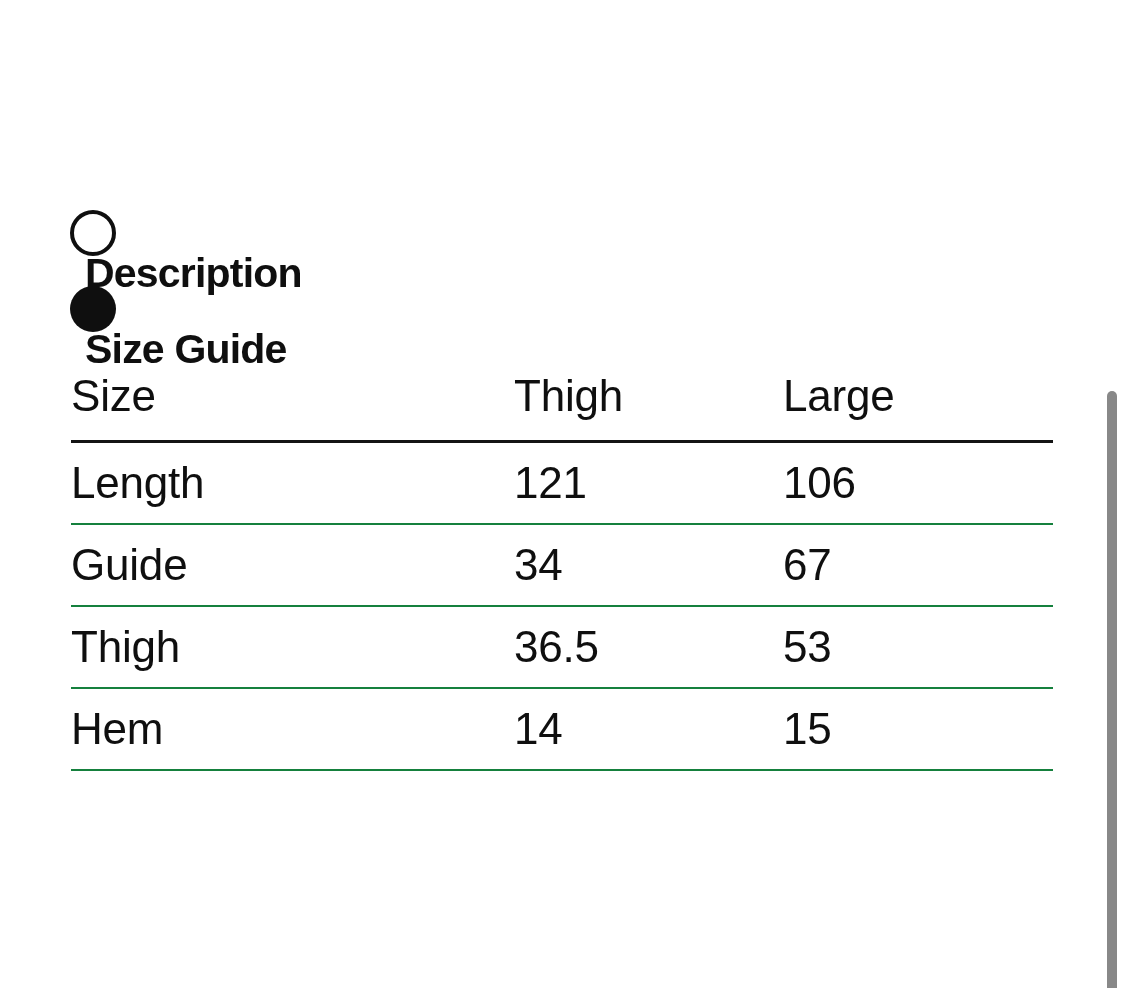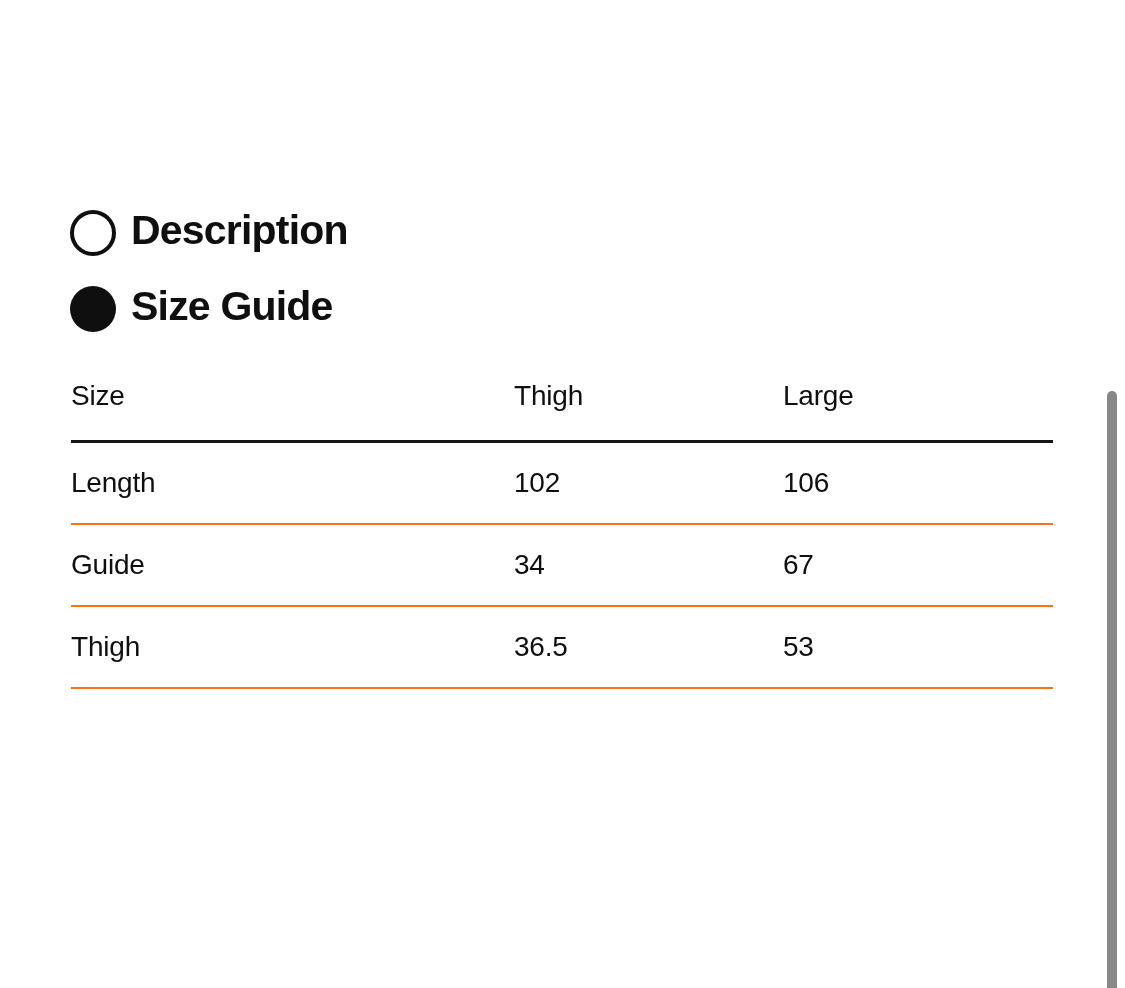--- a/index.html
+++ b/index.html
@@ -18,23 +18,24 @@
   }
 
   
   .tabs {
     position: absolute;
     left: 70px;
     top: 210px;
   }
   .tab {
     display: flex;
-    align-items: center;
+    align-items: flex-start;
     height: 46px;
     cursor: pointer;
+    flex-direction: column;
   }
   .tab + .tab {
     margin-top: 30px;
   }
   .radio {
     width: 46px;
     height: 46px;
     border-radius: 50%;
     box-sizing: border-box;
     flex: 0 0 auto;
@@ -65,37 +66,37 @@
     width: 982px;
     border-collapse: collapse;
     table-layout: fixed;
   }
   .size-table col.c1 { width: 443px; }
   .size-table col.c2 { width: 269px; }
   .size-table th,
   .size-table td {
     padding: 0;
     text-align: left;
-    font-size: 28px;
+    font-size: 44px;
     font-weight: 400;
     letter-spacing: -0.2px;
     color: #0f0f0f;
     white-space: nowrap;
   }
   .size-table thead th {
     height: 62px;
     vertical-align: top;
     padding-top: 6px;
     line-height: 36px;
     border-bottom: 3px solid #141414;
   }
   .size-table tbody td {
     height: 80px;
     vertical-align: middle;
-    border-bottom: 2px solid #f97316;
+    border-bottom: 2px solid #15803d;
   }
 
   
   .scrollbar-thumb {
     position: absolute;
     left: 1107px;
     top: 391px;
     width: 10px;
     height: 700px;
     border-radius: 6px;
@@ -127,31 +128,36 @@
     <thead>
       <tr>
         <th>Size</th>
         <th>Thigh</th>
         <th>Large</th>
       </tr>
     </thead>
     <tbody>
       <tr>
         <td>Length</td>
-        <td>102</td>
+        <td>121</td>
         <td>106</td>
       </tr>
       <tr>
         <td>Guide</td>
         <td>34</td>
         <td>67</td>
       </tr>
       <tr>
         <td>Thigh</td>
         <td>36.5</td>
         <td>53</td>
       </tr>
+      <tr>
+        <td>Hem</td>
+        <td>14</td>
+        <td>15</td>
+      </tr>
     </tbody>
   </table>
 
   <div class="scrollbar-thumb"></div>
 
 </div>
 
 </body></html>

